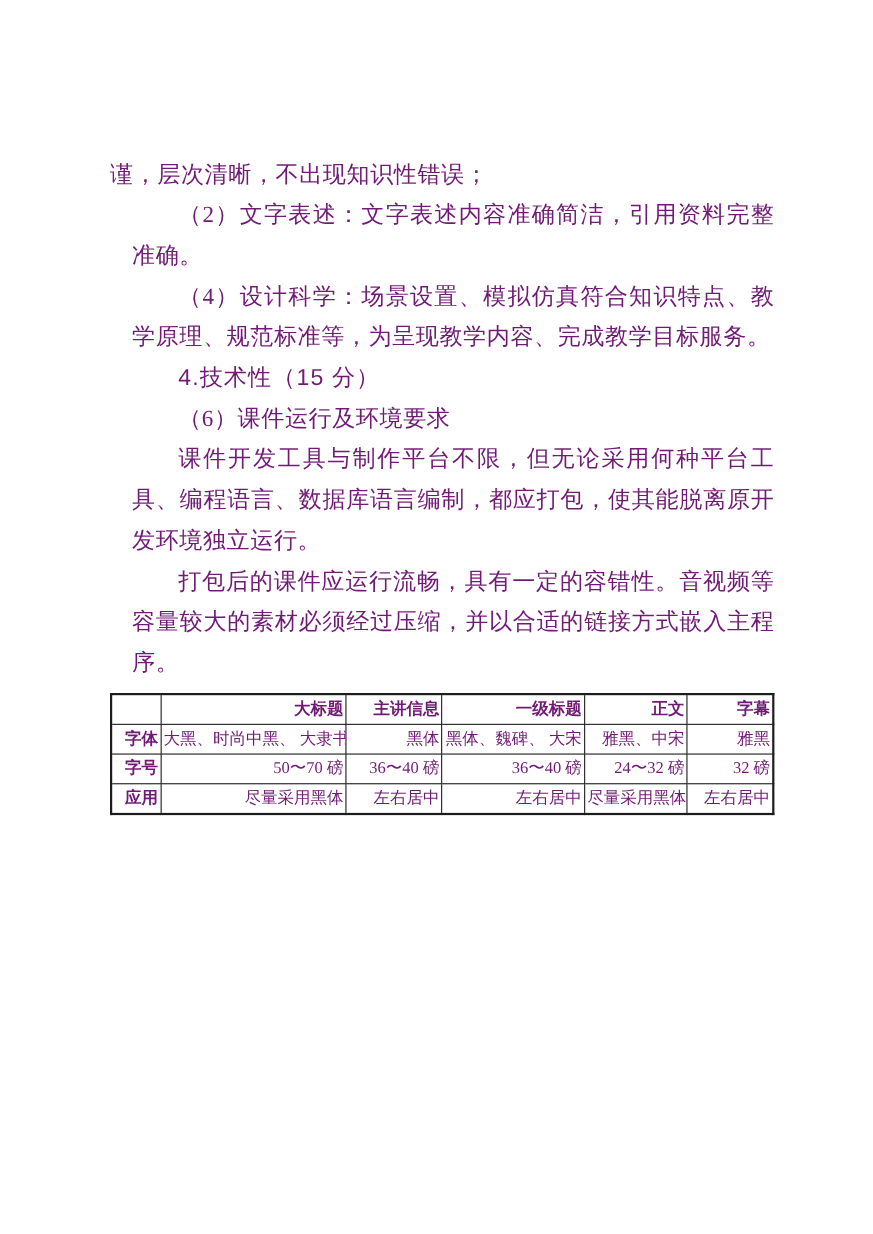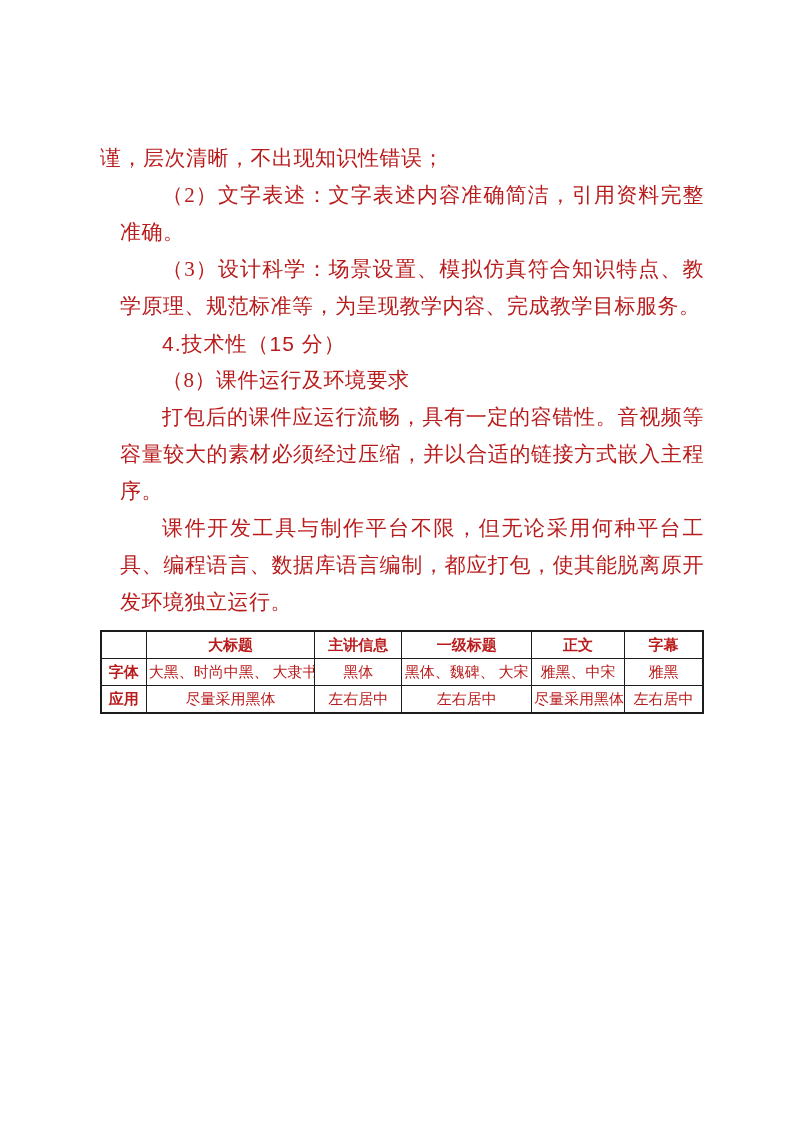--- a/index.html
+++ b/index.html
@@ -5,21 +5,21 @@
   html, body {
     margin: 0;
     padding: 0;
     background: #ffffff;
   }
   .page {
     position: relative;
     width: 718px;
     height: 1122px;
     background: #ffffff;
-    color: #b91c1c;
+    color: #701a75;
     font-family: "Liberation Serif", "DejaVu Serif", serif;
     overflow: hidden;
   }
   .content {
     position: absolute;
     left: 100px;
     top: 140px;
     width: 604px;
   }
   .para {
@@ -41,21 +41,21 @@
   table.font-spec {
     width: 100%;
     border-collapse: collapse;
     margin-top: 9px;
     margin-bottom: 16px;
     table-layout: fixed;
   }
   table.font-spec th,
   table.font-spec td {
     border: 1px solid #1c1c1c;
-    text-align: center;
+    text-align: right;
     vertical-align: middle;
     font-size: 15px;
     font-weight: normal;
     height: 22px;
     padding: 2px 2px;
     line-height: 1.4;
     overflow: hidden;
     white-space: nowrap;
   }
   table.font-spec {
@@ -67,25 +67,25 @@
   }
 </style>
 </head>
 <body>
 
 <div class="page">
   <div class="content">
 
     <p class="para">谨，层次清晰，不出现知识性错误；</p>
     <p class="para indent">（2）文字表述：文字表述内容准确简洁，引用资料完整准确。</p>
-    <p class="para indent">（3）设计科学：场景设置、模拟仿真符合知识特点、教学原理、规范标准等，为呈现教学内容、完成教学目标服务。</p>
+    <p class="para indent">（4）设计科学：场景设置、模拟仿真符合知识特点、教学原理、规范标准等，为呈现教学内容、完成教学目标服务。</p>
     <p class="para indent heading">4.技术性（15 分）</p>
-    <p class="para indent">（8）课件运行及环境要求</p>
+    <p class="para indent">（6）课件运行及环境要求</p>
+    <p class="para indent">课件开发工具与制作平台不限，但无论采用何种平台工具、编程语言、数据库语言编制，都应打包，使其能脱离原开发环境独立运行。</p>
     <p class="para indent">打包后的课件应运行流畅，具有一定的容错性。音视频等容量较大的素材必须经过压缩，并以合适的链接方式嵌入主程序。</p>
-    <p class="para indent">课件开发工具与制作平台不限，但无论采用何种平台工具、编程语言、数据库语言编制，都应打包，使其能脱离原开发环境独立运行。</p>
 
     <table class="font-spec">
       <colgroup>
         <col style="width:7.5%">
         <col style="width:28%">
         <col style="width:14.5%">
         <col style="width:21.5%">
         <col style="width:15.5%">
         <col style="width:13%">
       </colgroup>
@@ -102,20 +102,28 @@
       <tbody>
         <tr>
           <td class="row-label">字体</td>
           <td>大黑、时尚中黑、 大隶书</td>
           <td>黑体</td>
           <td>黑体、魏碑、 大宋</td>
           <td>雅黑、中宋</td>
           <td>雅黑</td>
         </tr>
         <tr>
+          <td class="row-label">字号</td>
+          <td>50〜70 磅</td>
+          <td>36〜40 磅</td>
+          <td>36〜40 磅</td>
+          <td>24〜32 磅</td>
+          <td>32 磅</td>
+        </tr>
+        <tr>
           <td class="row-label">应用</td>
           <td>尽量采用黑体</td>
           <td>左右居中</td>
           <td>左右居中</td>
           <td>尽量采用黑体</td>
           <td>左右居中</td>
         </tr>
       </tbody>
     </table>
 

